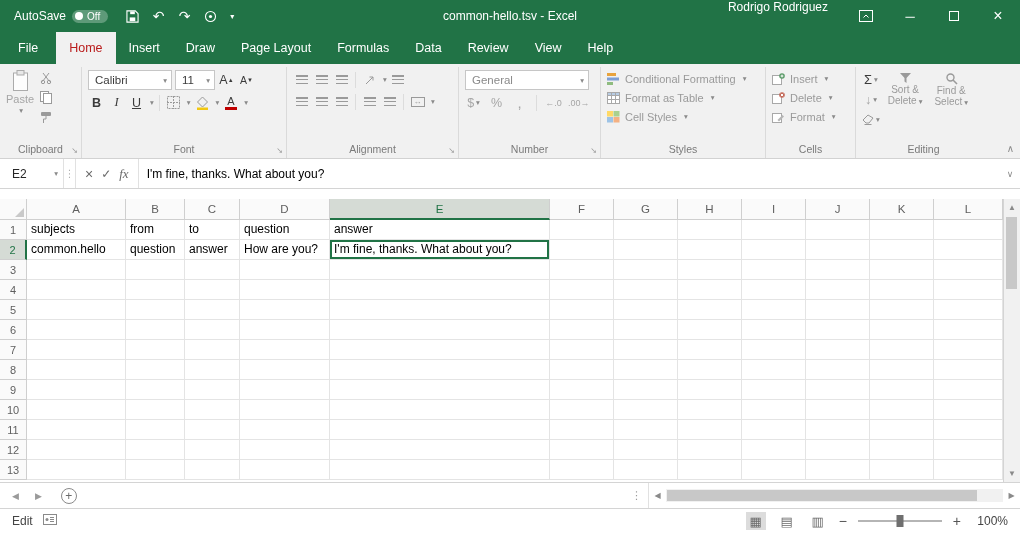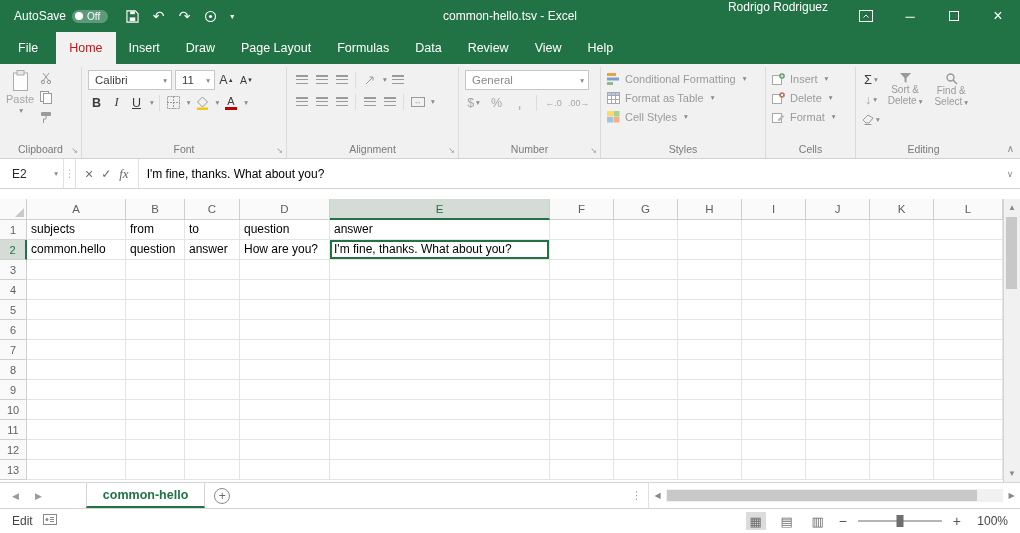--- a/index.html
+++ b/index.html
@@ -688,21 +688,20 @@
         </div>
       <div class="vs-btn">▼</div>
     </div>
   </div>
 
   <div class="sheetbar">
     <div class="snav">
       <span>◀</span>
       <span>▶</span>
     </div>
-    <div class="sheettab">common-hello</div>
     <div class="addsheet">
         <span class="circ">+</span>
       </div>
     <div class="sb-right">
       <div class="dragdots">⋮</div>
       <div class="hscroll">
         <div class="hs-btn">◀</div>
         <div class="hs-track">
             <div class="hs-thumb"></div>
           </div>

